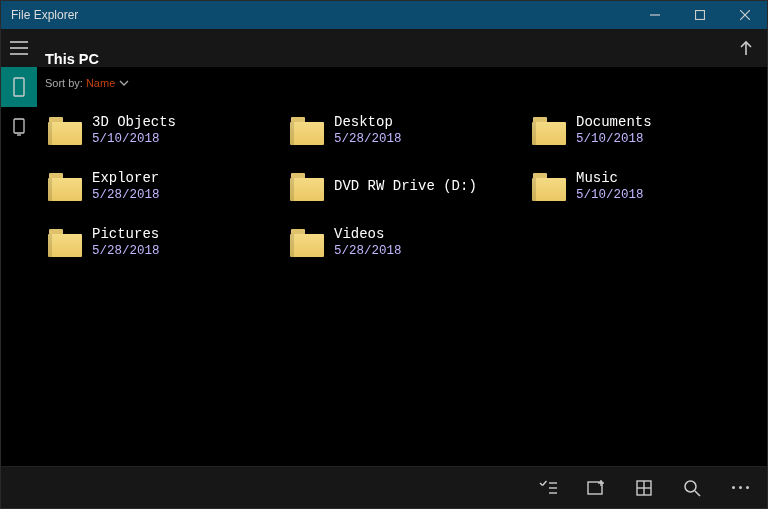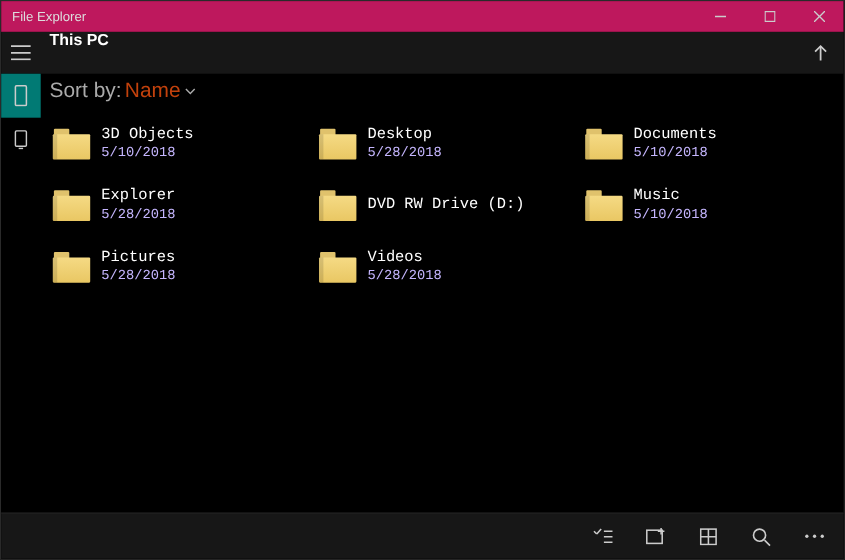--- a/index.html
+++ b/index.html
@@ -1,42 +1,42 @@
 <!DOCTYPE html>
 <html><head>
   <meta charset="utf-8">
   <style>
     * { margin: 0; padding: 0; box-sizing: border-box; }
     html, body { width: 768px; height: 509px; background: #000; font-family: "Segoe UI", Arial, sans-serif; color: #fff; overflow: hidden; }
     body { display: flex; flex-direction: column; border: 1px solid #2a2a2a; }
 
     
-    .titlebar { height: 28px; background: #be185d; display: flex; align-items: center; padding-left: 10px; font-size: 12px; color: #ddd; }
+    .titlebar { height: 28px; background: #0c4a6e; display: flex; align-items: center; padding-left: 10px; font-size: 12px; color: #ddd; }
     .titlebar-title { flex: 1; }
     .win-controls { display: flex; height: 100%; }
     .win-btn { width: 45px; display: flex; align-items: center; justify-content: center; cursor: pointer; }
     .win-btn svg { stroke: #ccc; fill: none; }
 
     
-    .header { height: 38px; background: #171717; display: flex; align-items: flex-start; }
+    .header { height: 38px; background: #171717; display: flex; align-items: flex-end; }
     .hamburger { width: 36px; height: 38px; display: flex; align-items: center; justify-content: center; cursor: pointer; }
     .hamburger svg { stroke: #ccc; }
     .header-title { font-size: 14.5px; font-weight: 600; color: #fff; padding-left: 8px; flex: 1; }
     .up-arrow { width: 42px; height: 38px; display: flex; align-items: center; justify-content: center; cursor: pointer; }
     .up-arrow svg { stroke: #ccc; fill: none; }
 
     
     .body { flex: 1; display: flex; min-height: 0; }
     .sidebar { width: 36px; background: #000; border-right: 0; display: flex; flex-direction: column; padding-top: 0; }
     .side-item { width: 36px; height: 40px; display: flex; align-items: center; justify-content: center; cursor: pointer; }
     .side-item.active { background: #017a74; }
     .side-item svg { stroke: #ccc; fill: none; }
 
     .content { flex: 1; display: flex; flex-direction: column; min-width: 0; }
-    .sortbar { height: 32px; display: flex; align-items: center; padding-left: 8px; color: #aaa; font-size: 19px; gap: 3px; cursor: pointer; }
+    .sortbar { height: 32px; display: flex; align-items: center; padding-left: 8px; color: #aaa; font-size: 11px; gap: 3px; cursor: pointer; }
     .sortbar .chev { display: inline-flex; }
     .sortbar svg { stroke: #aaa; fill: none; }
 
     .grid { flex: 1; padding: 6px 6px 6px 6px; display: grid; grid-template-columns: repeat(3, 1fr); grid-auto-rows: 52px; column-gap: 8px; row-gap: 4px; overflow: auto; }
     .item { display: flex; align-items: center; gap: 10px; padding-left: 4px; cursor: pointer; border: 1px solid transparent; }
     .folder-icon { width: 34px; height: 28px; position: relative; }
     .folder-icon .tab { position: absolute; top: 0; left: 1px; width: 14px; height: 6px; background: #e0c26c; border-radius: 1px 1px 0 0; }
     .folder-icon .body { position: absolute; top: 5px; left: 0; right: 0; bottom: 0; background: linear-gradient(#f5da84, #e9c763); border-radius: 1px; }
     .folder-icon .shade { position: absolute; top: 5px; left: 0; width: 4px; bottom: 0; background: rgba(0,0,0,.12); }
     .item-text { display: flex; flex-direction: column; line-height: 1.25; min-width: 0; font-family: Liberation Mono, monospace; }

